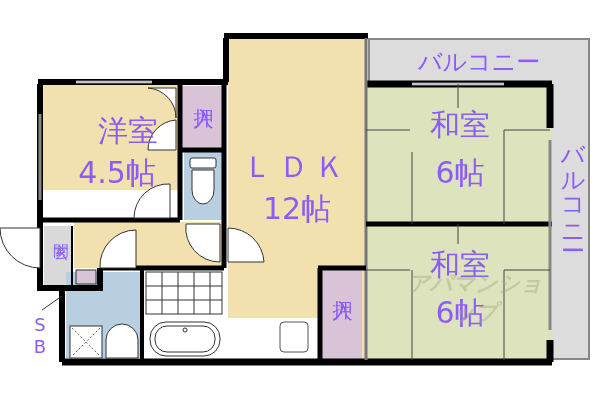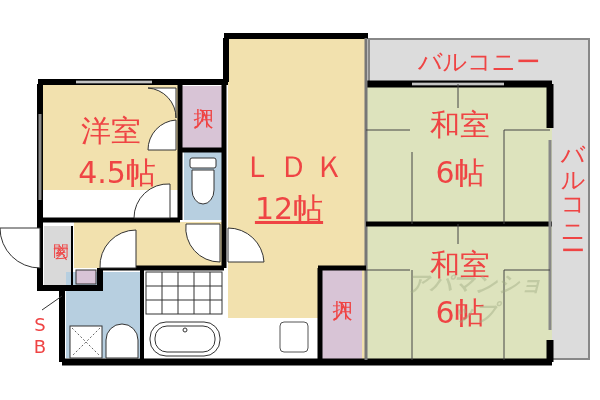--- a/index.html
+++ b/index.html
@@ -1,18 +1,18 @@
 <!DOCTYPE html>
 <html><head>
 <meta charset="utf-8">
 <style>
   html, body { margin: 0; padding: 0; background: #ffffff; }
   body { width: 600px; height: 400px; position: relative; overflow: hidden; font-family: "DejaVu Sans", sans-serif; }
   .abs { position: absolute; box-sizing: border-box; }
-  .lbl { position: absolute; color: #ef4444; text-align: center; line-height: 1; white-space: nowrap; }
+  .lbl { position: absolute; color: #8b5cf6; text-align: center; line-height: 1; white-space: nowrap; }
   .room-label { font-size: 30px; }
   .small-label { font-size: 20px; }
   .vert { writing-mode: vertical-rl; text-orientation: upright; }
   svg { position: absolute; left: 0; top: 0; }
 </style>
 </head>
 <body>
 
 <div class="abs" style="left:368px;top:38px;width:222px;height:322px;background:#dcdcdc;border:2px solid #888;"></div>
 <div class="abs" style="left:40px;top:82px;width:140px;height:108px;background:#f2e1ae;"></div>
@@ -112,25 +112,25 @@
   <line x1="100" y1="328" x2="72" y2="356" stroke="#666" stroke-dasharray="2,2"></line>
   <path d="M106 358 L106 340 A16 16 0 0 1 138 340 L138 358 Z" fill="#fff" stroke="#333"></path>
 
   <rect x="280" y="322" width="28" height="30" rx="4" fill="#fff" stroke="#555"></rect>
 
   <line x1="42" y1="310" x2="62" y2="296" stroke="#333" stroke-width="1"></line>
 
   <rect x="76" y="270" width="20" height="14" fill="#d8c4d6" stroke="#333"></rect>
 </svg>
 
-<div class="lbl room-label" style="left:56px;top:116px;width:110px;">洋室</div>
+<div class="lbl room-label" style="left:48px;top:116px;width:110px;text-align:right;">洋室</div>
 <div class="lbl room-label" style="left:62px;top:158px;width:110px;">4.5帖</div>
 
 <div class="lbl room-label" style="left:236px;top:152px;width:122px;letter-spacing:6px;">ＬＤＫ</div>
-<div class="lbl room-label" style="left:228px;top:194px;width:122px;text-decoration:underline;">12帖</div>
+<div class="lbl room-label" style="left:236px;top:194px;width:122px;">12帖</div>
 
 <div class="lbl room-label" style="left:400px;top:110px;width:120px;">和室</div>
 <div class="lbl room-label" style="left:400px;top:158px;width:120px;">6帖</div>
 
 <div class="lbl room-label" style="left:400px;top:250px;width:120px;">和室</div>
 <div class="lbl room-label" style="left:400px;top:298px;width:120px;">6帖</div>
 
 <div class="lbl small-label" style="left:396px;top:50px;width:166px;font-size:24px;">バルコニー</div>
 <div class="lbl small-label vert" style="left:555px;top:128px;width:30px;font-size:24px;">バルコニー</div>
 

